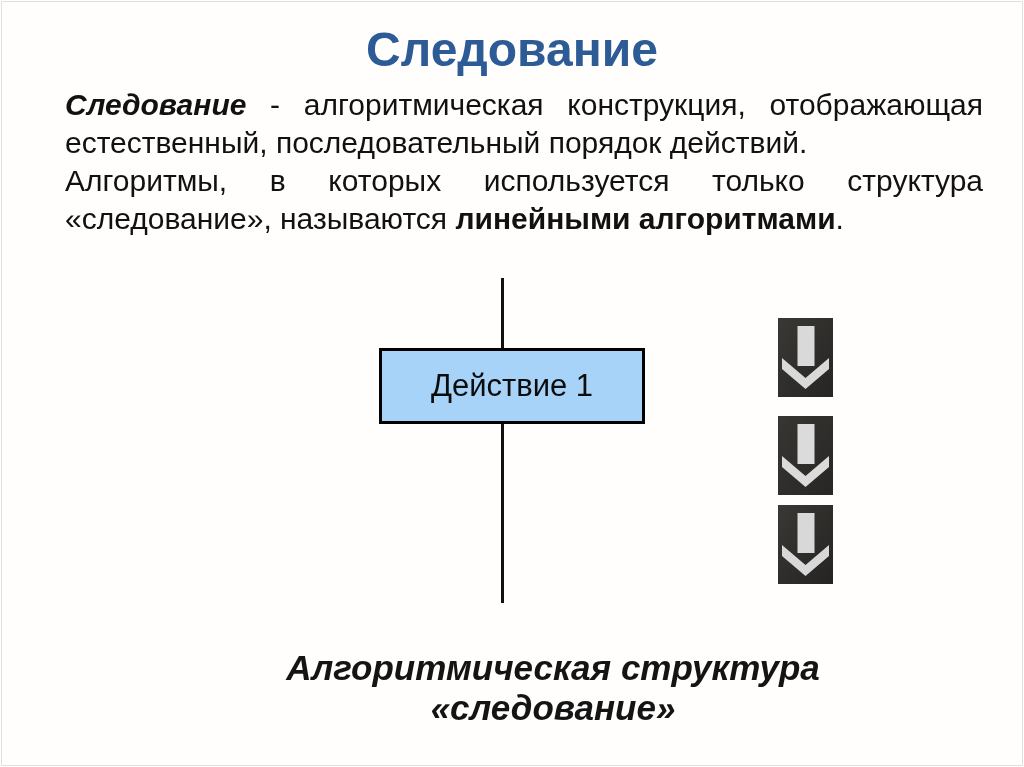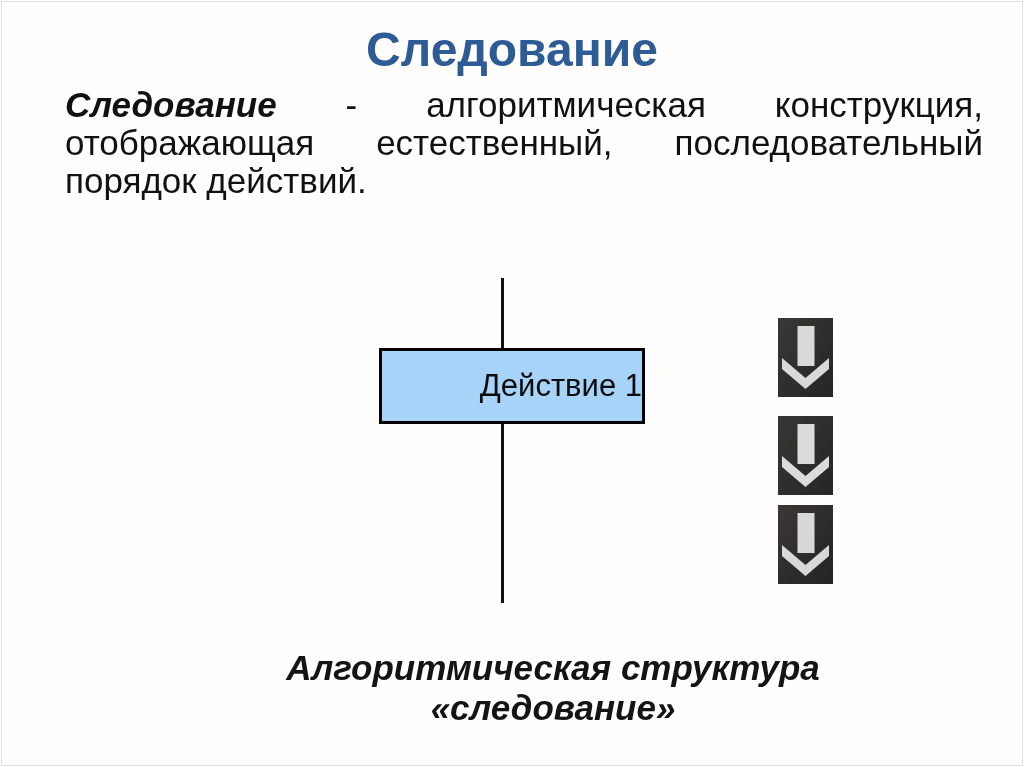--- a/index.html
+++ b/index.html
@@ -20,41 +20,41 @@
     position:absolute;
     top:22px;left:0;width:1024px;
     text-align:center;
     font-size:48px;font-weight:bold;
     color:#2d5b96;
     letter-spacing:0px;
   }
   .body-text{
     position:absolute;
     top:86px;left:65px;width:918px;
-    font-size:35px;line-height:38px;
+    font-size:30px;line-height:38px;
     text-align:justify;
     color:#111111;
   }
   .body-text p{margin:0;padding:0;}
   .lead-bold-italic{font-weight:bold;font-style:italic;}
   .bold{font-weight:bold;}
   .connector{
     position:absolute;
     left:501px;top:278px;width:3px;height:325px;
     background:#111111;
     z-index:1;
   }
   .action-box{
     position:absolute;
     left:379px;width:266px;height:76px;
     box-sizing:border-box;
     background:#a6d3f7;
     border:3px solid #000000;
     z-index:2;
-    display:flex;align-items:center;justify-content:flex-end;
+    display:flex;align-items:center;justify-content:center;
     font-size:31px;color:#0c0c0c;
   }
   #action-box-1{top:348px;}
   #action-box-2{top:479px;}
   .arrow-tile{
     position:absolute;
     left:778px;width:55px;height:79px;
     z-index:2;
   }
   #arrow-tile-1{top:318px;}
@@ -71,20 +71,21 @@
 </head>
 <body>
 
 <div id="slide">
   <div id="frame"></div>
 
   <div class="title">Следование</div>
 
   <div class="body-text">
     <p><span class="lead-bold-italic">Следование</span><span> - алгоритмическая конструкция, отображающая естественный, последовательный порядок действий.</span></p>
+    <p><span>Алгоритмы, в которых используется только структура «следование», называются </span><span class="bold">линейными алгоритмами</span><span>.</span></p>
   </div>
 
   <div class="connector"></div>
 
   <div class="action-box" id="action-box-1">
     <span>Действие 1</span>
   </div>
 
 
   <div class="arrow-tile" id="arrow-tile-1">

